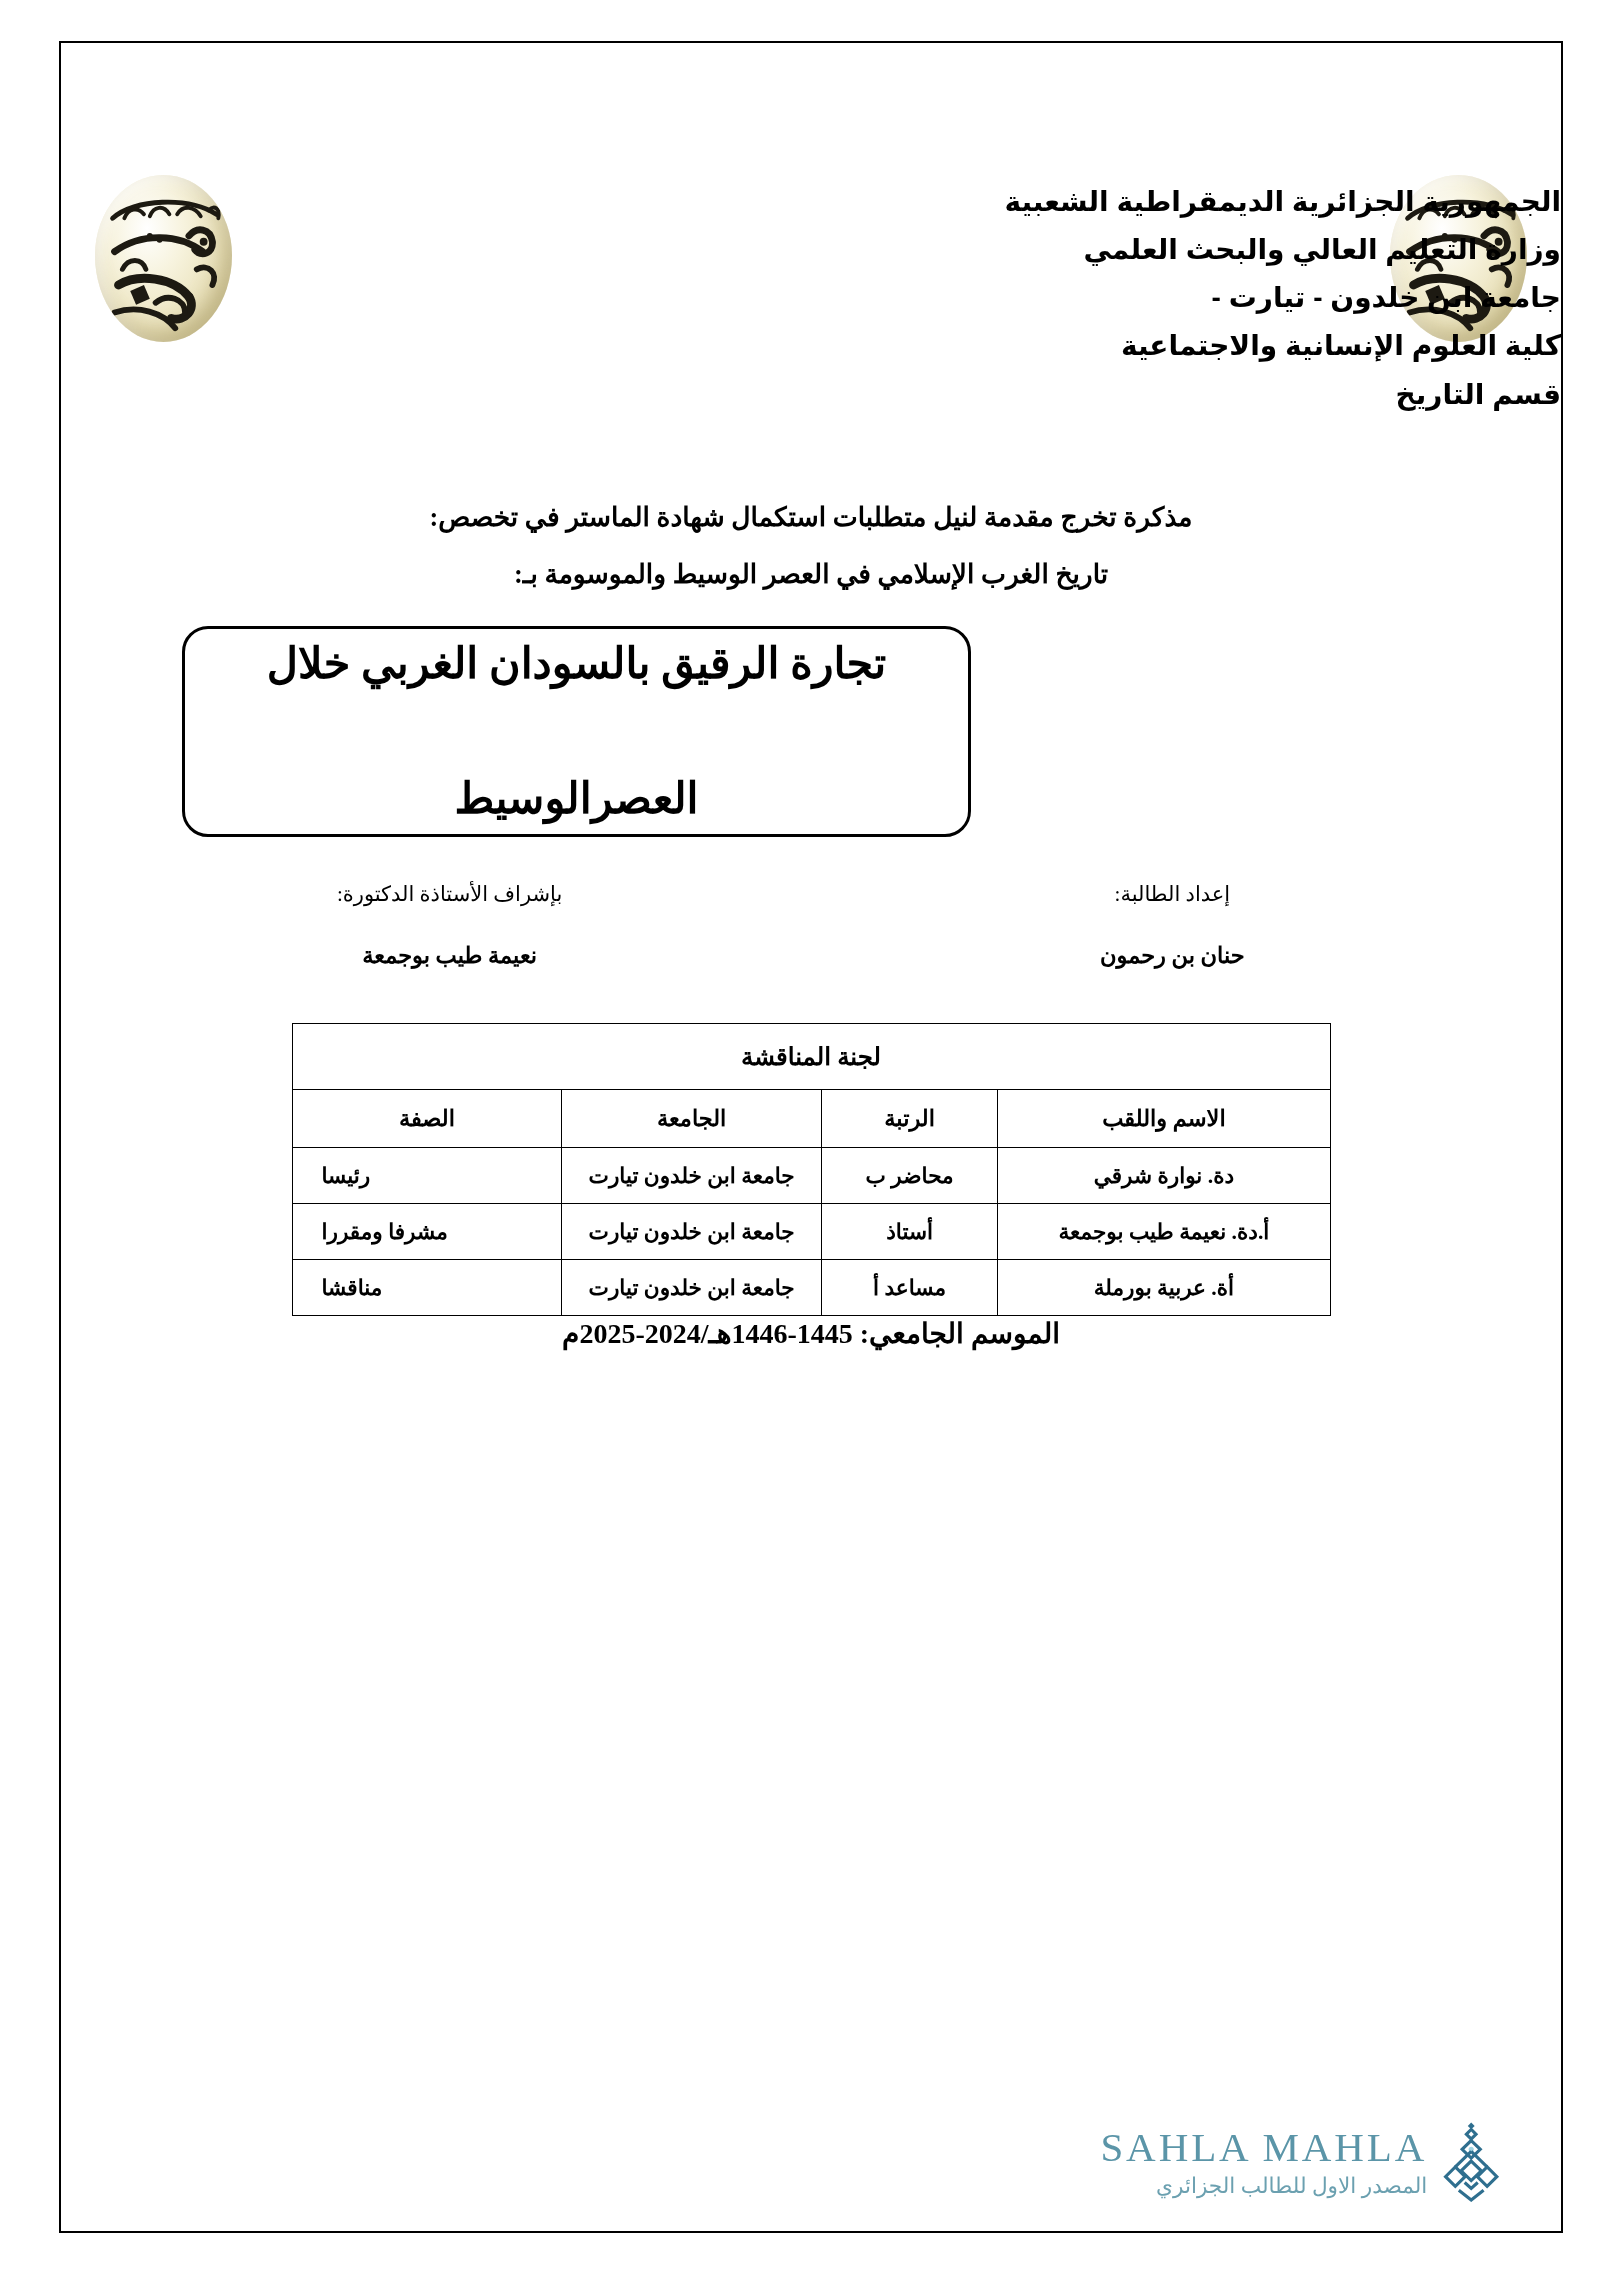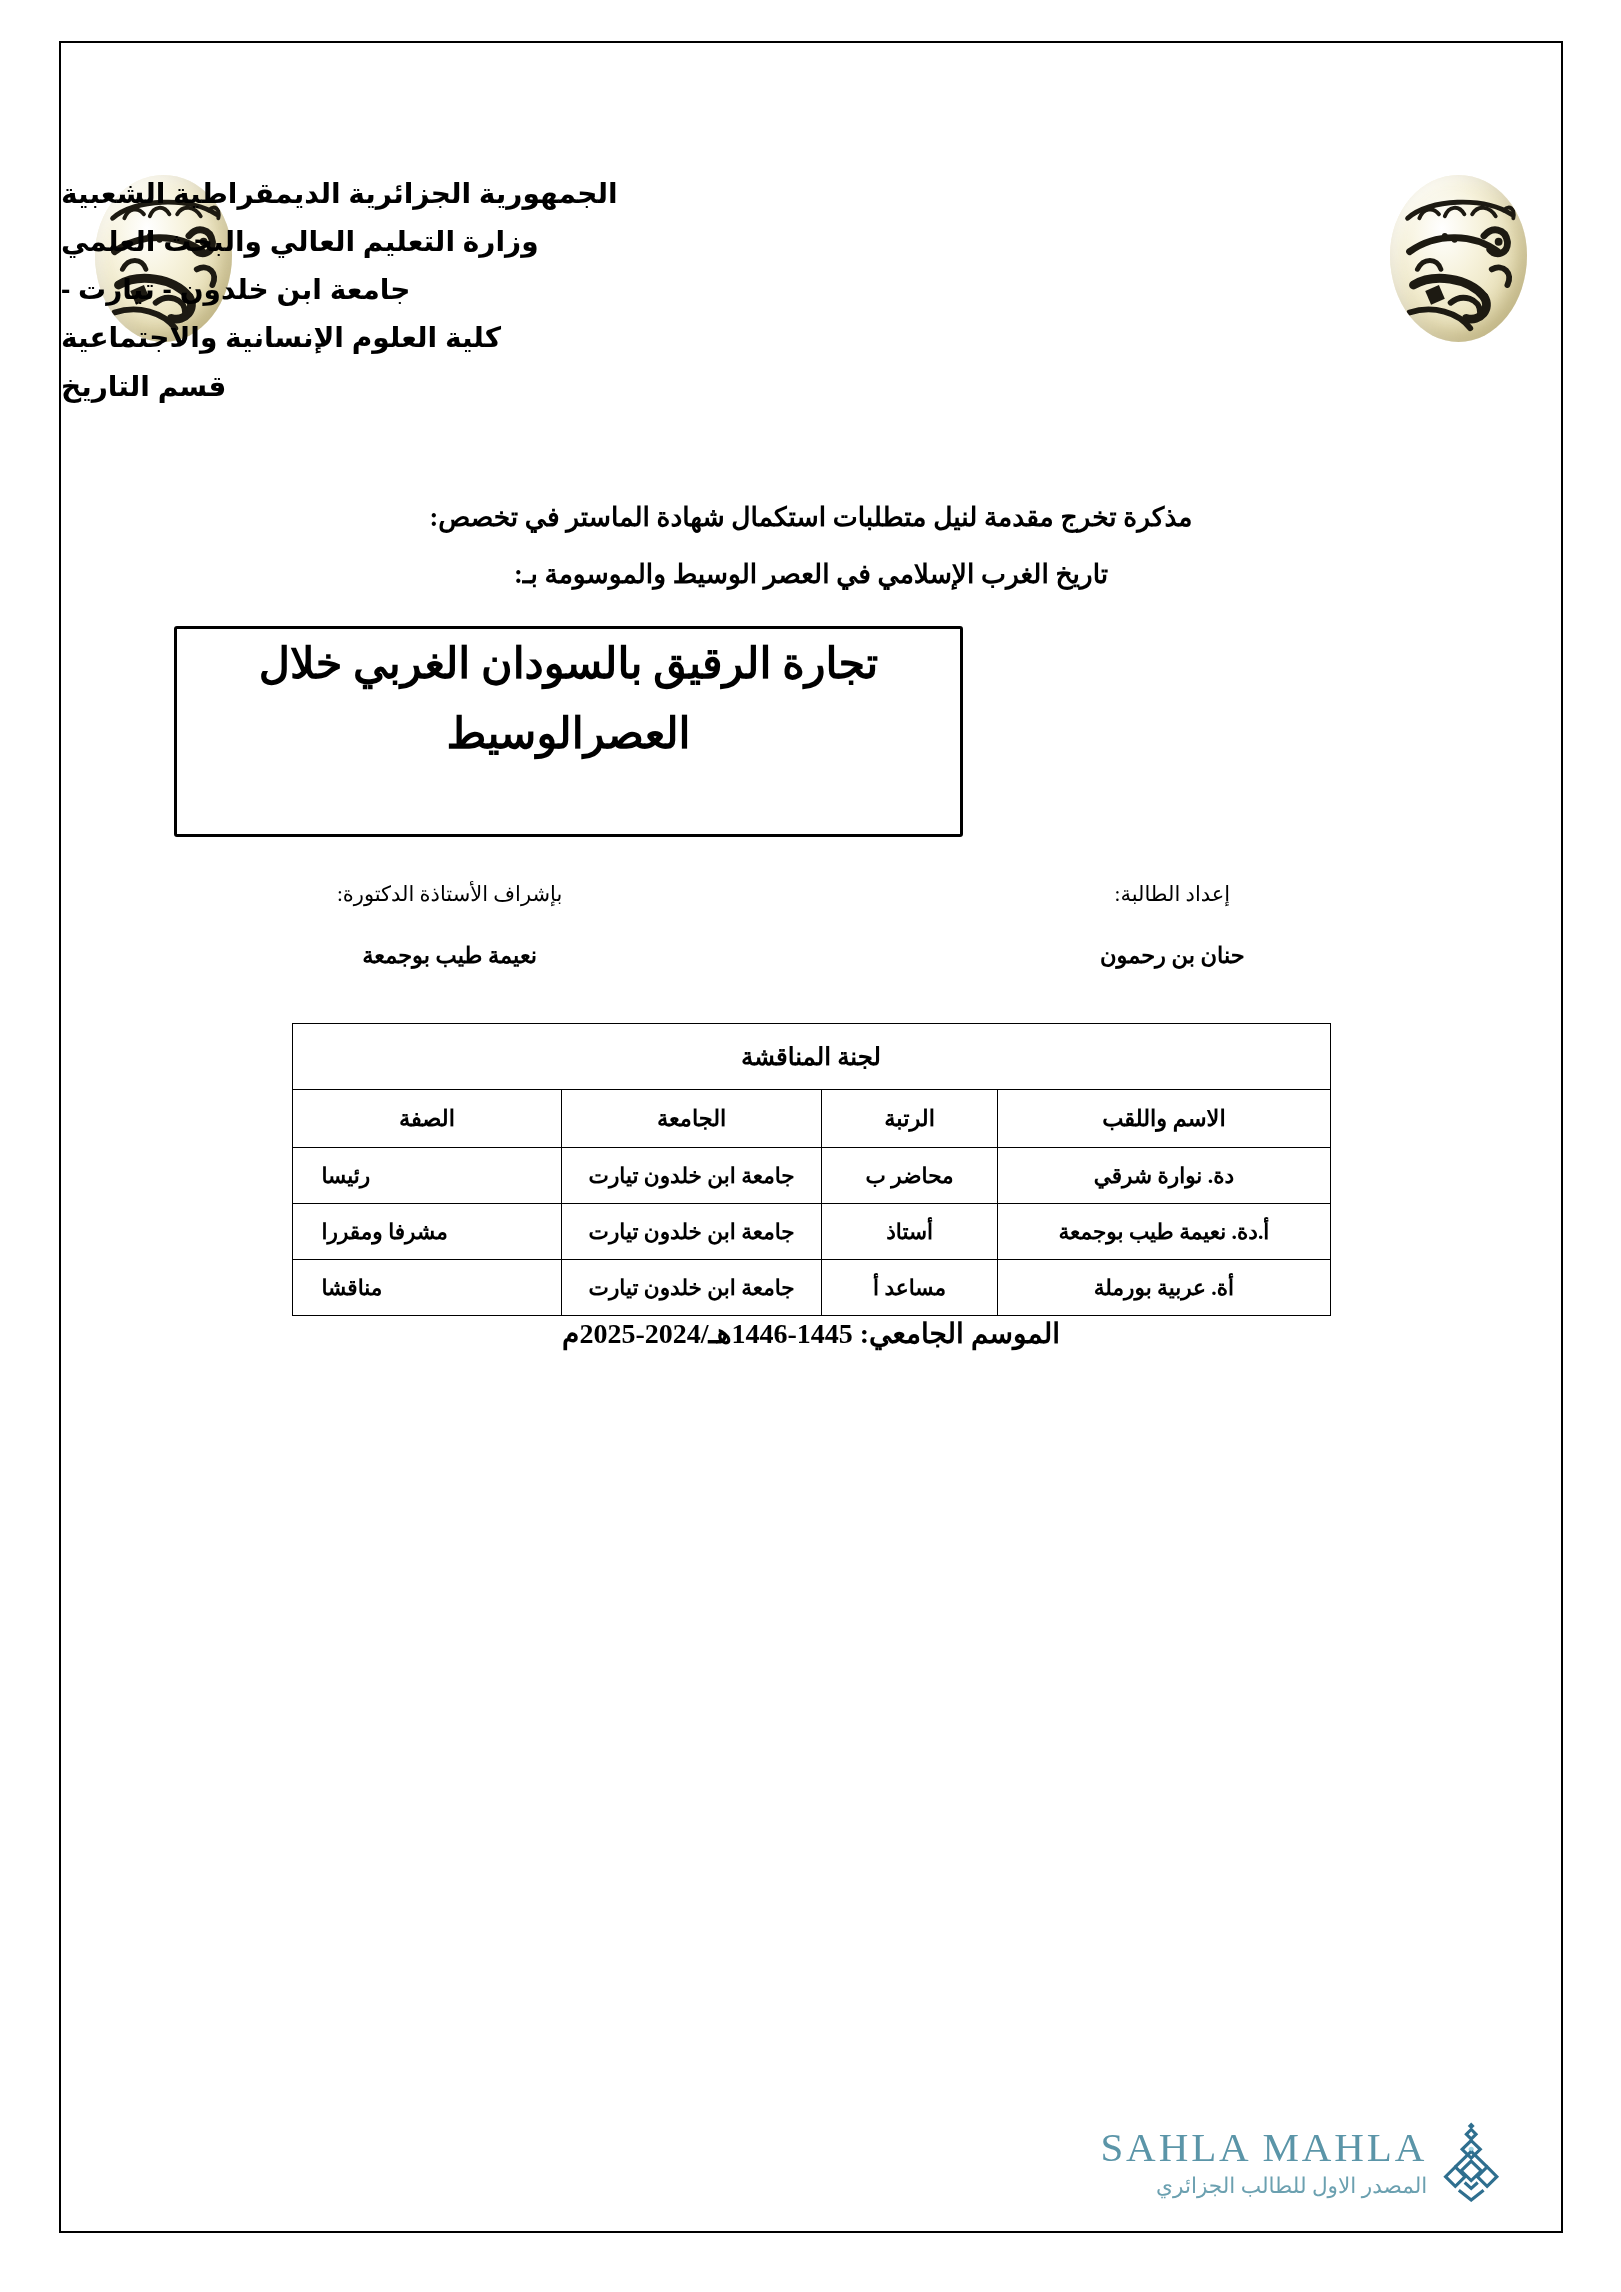--- a/index.html
+++ b/index.html
@@ -55,22 +55,22 @@
   .logo .calli {
     position: absolute;
     left: 0; top: 0; width: 100%; height: 100%;
   }
   .logo .calli svg { width: 100%; height: 100%; display: block; }
 
   .header-text {
     position: absolute;
     left: 0;
     right: 0;
-    top: 0;
-    text-align: left;
+    top: 8px;
+    text-align: right;
     direction: rtl;
   }
   .header-text .line {
     font-family: "Liberation Sans", "DejaVu Sans", sans-serif;
     font-weight: bold;
     font-size: 28px;
     line-height: 1.72;
     letter-spacing: 0px;
     color: #000;
     white-space: nowrap;
@@ -92,30 +92,30 @@
     font-size: 26.5px;
     line-height: 2.15;
     color: #000000;
     white-space: nowrap;
   }
 
   
   .title-box {
     position: absolute;
     top: 583px;
-    left: 113px;
+    left: 121px;
     width: 789px;
     height: 211px;
     border: 3.9px solid #000000;
-    border-radius: 3px;
+    border-radius: 26px;
     box-sizing: border-box;
     display: flex;
     flex-direction: column;
     align-items: center;
-    justify-content: flex-start;
+    justify-content: space-between;
     direction: rtl;
   }
   .title-box .tline {
     font-family: "Liberation Serif", "DejaVu Serif", serif;
     font-weight: bold;
     font-size: 43px;
     line-height: 1.62;
     letter-spacing: 0.5px;
     color: #000;
     text-align: center;

